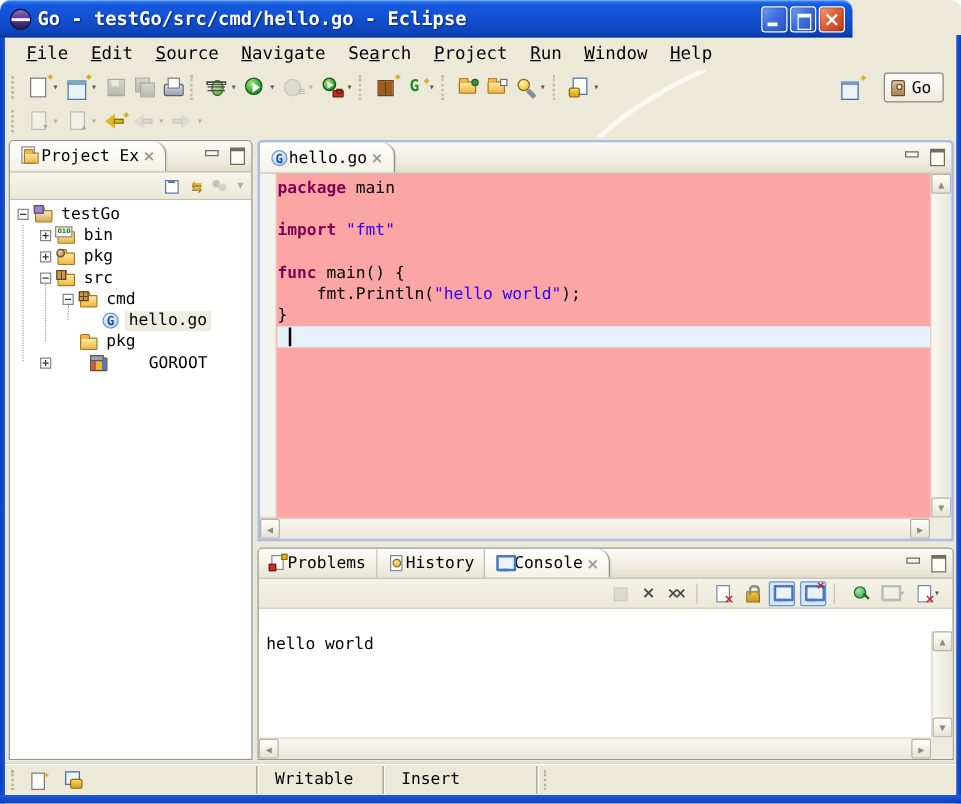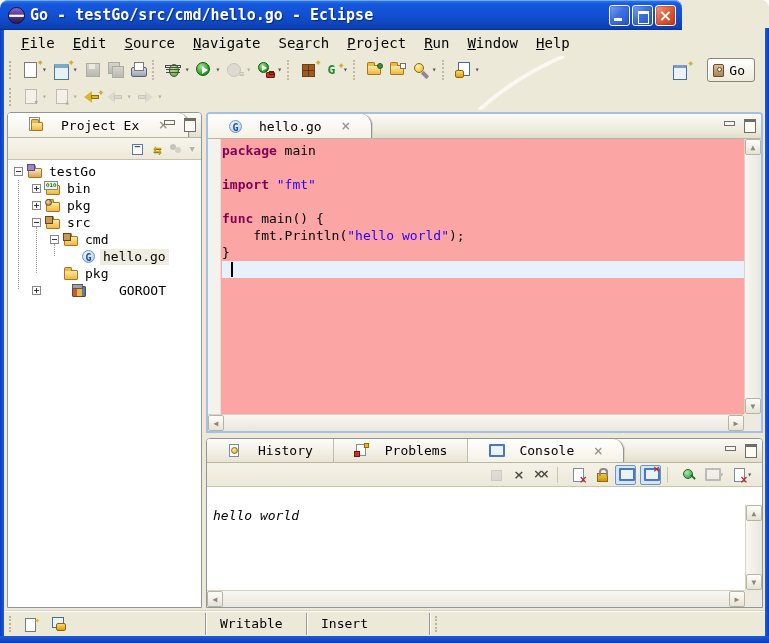--- a/index.html
+++ b/index.html
@@ -96,21 +96,21 @@
   .persp-go{display:flex;align-items:center;gap:5px;height:24px;padding:0 9px 0 5px;border:1px solid #8A867A;border-radius:3px;
     background:linear-gradient(180deg,#FFFFFF,#EDEADB);box-shadow:inset 1px 1px 0 #fff;font-size:13px;}
   .ic-go-tag{width:11px;height:13px;background:linear-gradient(180deg,#D8C098,#A8845A);border:1px solid #6A4A28;border-radius:2px 2px 1px 1px;position:relative;}
   .ic-go-tag::after{content:"";position:absolute;left:3px;top:2px;width:3px;height:3px;border-radius:50%;background:#F4EEE0;border:1px solid #6A4A28;}
   .tb-curve{position:absolute;right:170px;top:56px;z-index:31;}
 
   
   .part{position:absolute;background:#fff;border:1px solid #8E9698;border-radius:4px 4px 0 0;overflow:hidden;}
   .tabbar{position:relative;height:25px;background:linear-gradient(180deg,#FBFAF6 0%,#EDEADC 70%,#E2DECB 100%);
     border-bottom:1px solid #BAB5A1;display:flex;align-items:stretch;}
-  .tab{display:flex;align-items:center;gap:16px;padding:0 20px;font-size:13px;position:relative;}
+  .tab{display:flex;align-items:center;gap:0;padding:0 8px;font-size:13px;position:relative;}
   .tab.inactive{background:linear-gradient(180deg,#FDFCF9,#E9E5D4);border-right:1px solid #C2BDAA;}
   .tab.active{background:linear-gradient(180deg,#FFFFFF,#F4F1E6);border-right:1px solid #8E9698;border-radius:0 11px 0 0;box-shadow:1px 0 0 #D8D4C2;}
   .tab .close{color:#9A968A;font:bold 12px/12px "DejaVu Sans",sans-serif;margin-left:3px;}
   .minmax{position:absolute;right:5px;top:5px;display:flex;gap:7px;align-items:center;}
   .mm{width:13px;height:11px;position:relative;}
   .mm.min::after{content:"";position:absolute;left:1px;top:2px;width:9px;height:3px;border:1px solid #6E6E66;background:#F8F6EE;}
   .mm.max::after{content:"";position:absolute;left:1px;top:0;width:10px;height:10px;border:1px solid #6E6E66;border-top:3px solid #6E6E66;background:#FCFBF4;}
 
   
   #explorer{left:7px;top:112px;width:195px;height:496px;}
@@ -190,21 +190,21 @@
   .ic-clear::before{content:"";position:absolute;left:2px;top:1px;width:9px;height:12px;background:#fff;border:1px solid #7A8AA8;}
   .ic-clear::after{content:"×";position:absolute;right:-1px;bottom:-3px;color:#C02020;font:bold 10px/10px "DejaVu Sans",sans-serif;}
   .ic-lock::before{content:"";position:absolute;left:3px;top:6px;width:9px;height:7px;background:linear-gradient(180deg,#F0C838,#C89818);border:1px solid #8A6A08;}
   .ic-lock::after{content:"";position:absolute;left:5px;top:1px;width:5px;height:6px;border:2px solid #8A8A88;border-bottom:none;border-radius:4px 4px 0 0;}
   .ic-monitor::before{content:"";position:absolute;left:1px;top:1px;width:12px;height:9px;background:#EAF2FC;border:2px solid #4A78C0;border-radius:1px;}
   .ic-monitor::after{content:"";position:absolute;left:4px;bottom:1px;width:7px;height:2px;background:#4A78C0;}
   .ic-monitor.err .e{position:absolute;right:-2px;top:-2px;color:#C02020;font:bold 9px/9px "DejaVu Sans",sans-serif;}
   .ic-pin::before{content:"";position:absolute;left:2px;top:2px;width:8px;height:8px;border-radius:50%;background:radial-gradient(circle at 35% 30%,#A8E8A8,#2A9A40);border:1px solid #186A28;}
   .ic-pin::after{content:"";position:absolute;left:9px;top:9px;width:6px;height:2px;background:#186A28;transform:rotate(45deg);}
   .con-body{position:absolute;left:0;right:0;top:66px;bottom:0;background:#fff;}
-  .con-text{position:absolute;left:0;top:0;right:29px;font-size:13px;line-height:16px;padding:3px 6px;font-style:italic;}
+  .con-text{position:absolute;left:0;top:0;right:29px;font-size:13px;line-height:16px;padding:3px 6px;}
   .con-body .vscroll{bottom:17px;}
   .con-body .hscroll{right:17px;}
 
   
   .statusbar{position:absolute;left:4px;right:4px;top:610px;height:26px;background:#ECE9D8;
     border-top:1px solid #D8D4C2;box-shadow:inset 0 1px 0 #FFFFFF;display:flex;align-items:center;font-size:13px;z-index:40;}
   .sb-grip{width:5px;height:16px;border-left:2px dotted #B9B39B;margin:0 5px;}
   .sb-icons{display:flex;gap:12px;align-items:center;width:186px;padding-left:6px;}
   .ic-fastview{width:13px;height:14px;position:relative;}
   .ic-fastview::before{content:"";position:absolute;left:0;top:1px;width:9px;height:12px;background:#fff;border:1px solid #7A7A7A;}
@@ -470,32 +470,32 @@
         <span class="sb-btn right">▶</span>
       </div>
       <div class="sb-corner"></div>
     </div>
   </div>
 
   <div class="part" id="console">
     <div class="tabbar" id="contabs">
         <div class="tab inactive">
           <span class="icon14">
-            <span style="position:absolute;left:2px;top:1px;width:10px;height:13px;background:#fff;border:1px solid #7A8AA8;"></span>
-            <span style="position:absolute;left:4px;top:4px;width:7px;height:7px;border-radius:50%;background:radial-gradient(circle at 35% 30%,#FFE8A0,#E0A818);border:1px solid #8A6A08;"></span>
-          </span>
-          <span>History</span>
-        </div>
-        <div class="tab inactive">
-          <span class="icon14">
             <span style="position:absolute;left:2px;top:1px;width:10px;height:12px;background:#fff;border:1px solid #8A8A8A;"></span>
             <span style="position:absolute;left:0;bottom:1px;width:6px;height:6px;background:#C83028;border:1px solid #701810;"></span>
             <span style="position:absolute;right:0;top:0;width:5px;height:5px;background:#E8B820;border:1px solid #8A6A08;"></span>
           </span>
           <span>Problems</span>
+        </div>
+        <div class="tab inactive">
+          <span class="icon14">
+            <span style="position:absolute;left:2px;top:1px;width:10px;height:13px;background:#fff;border:1px solid #7A8AA8;"></span>
+            <span style="position:absolute;left:4px;top:4px;width:7px;height:7px;border-radius:50%;background:radial-gradient(circle at 35% 30%,#FFE8A0,#E0A818);border:1px solid #8A6A08;"></span>
+          </span>
+          <span>History</span>
         </div>
         <div class="tab active">
           <span class="icon14 ic-monitor"></span>
           <span>Console</span>
           <span class="close">×</span>
         </div>
         <div class="minmax">
           <span class="mm min"></span>
           <span class="mm max"></span>
         </div>

